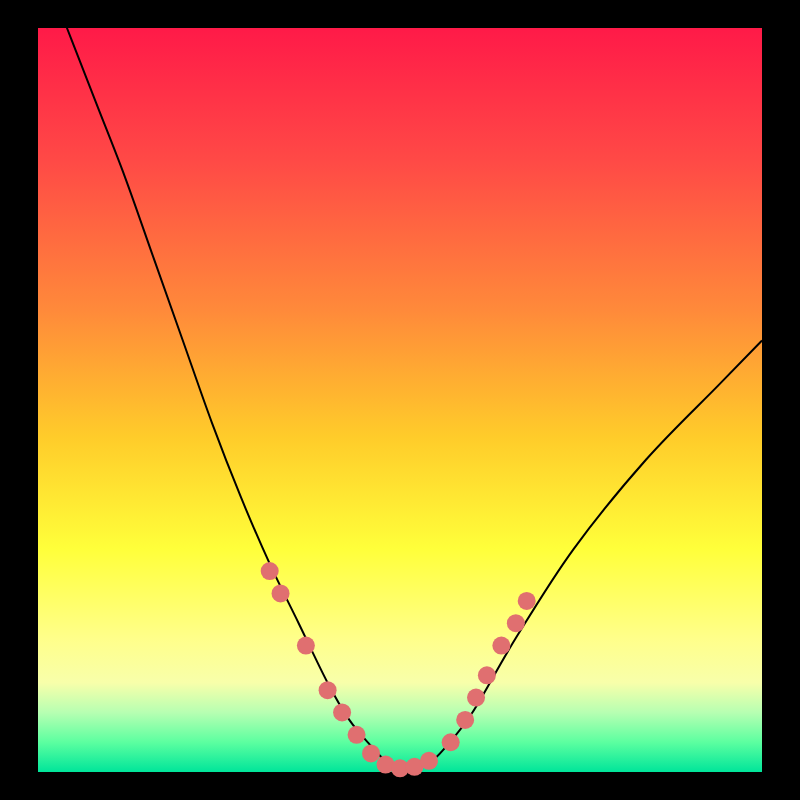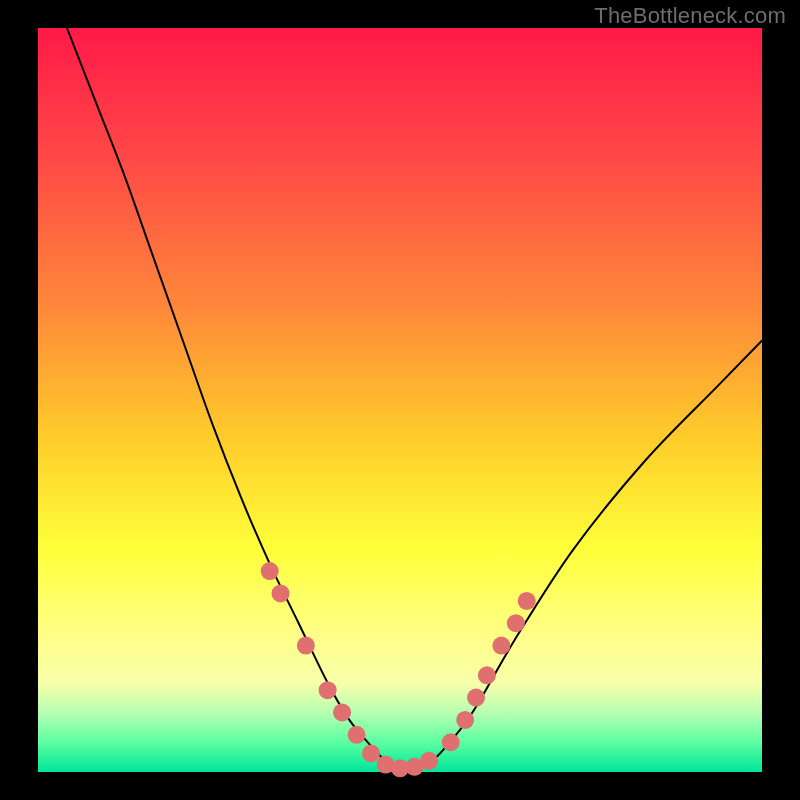--- a/index.html
+++ b/index.html
@@ -88,14 +88,13 @@
           <circle cx="412.67999999999995" cy="714.24" r="9" class="marker"></circle>
           <circle cx="427.15999999999997" cy="691.92" r="9" class="marker"></circle>
           <circle cx="438.02" cy="669.6" r="9" class="marker"></circle>
           <circle cx="448.88" cy="647.28" r="9" class="marker"></circle>
           <circle cx="463.36" cy="617.52" r="9" class="marker"></circle>
           <circle cx="477.84000000000003" cy="595.2" r="9" class="marker"></circle>
           <circle cx="488.70000000000005" cy="572.88" r="9" class="marker"></circle>
         </g>
     </svg>
   </div>
-  <div class="watermark">TheBottleneck.com</div>
 </div>
 
 </body></html>

